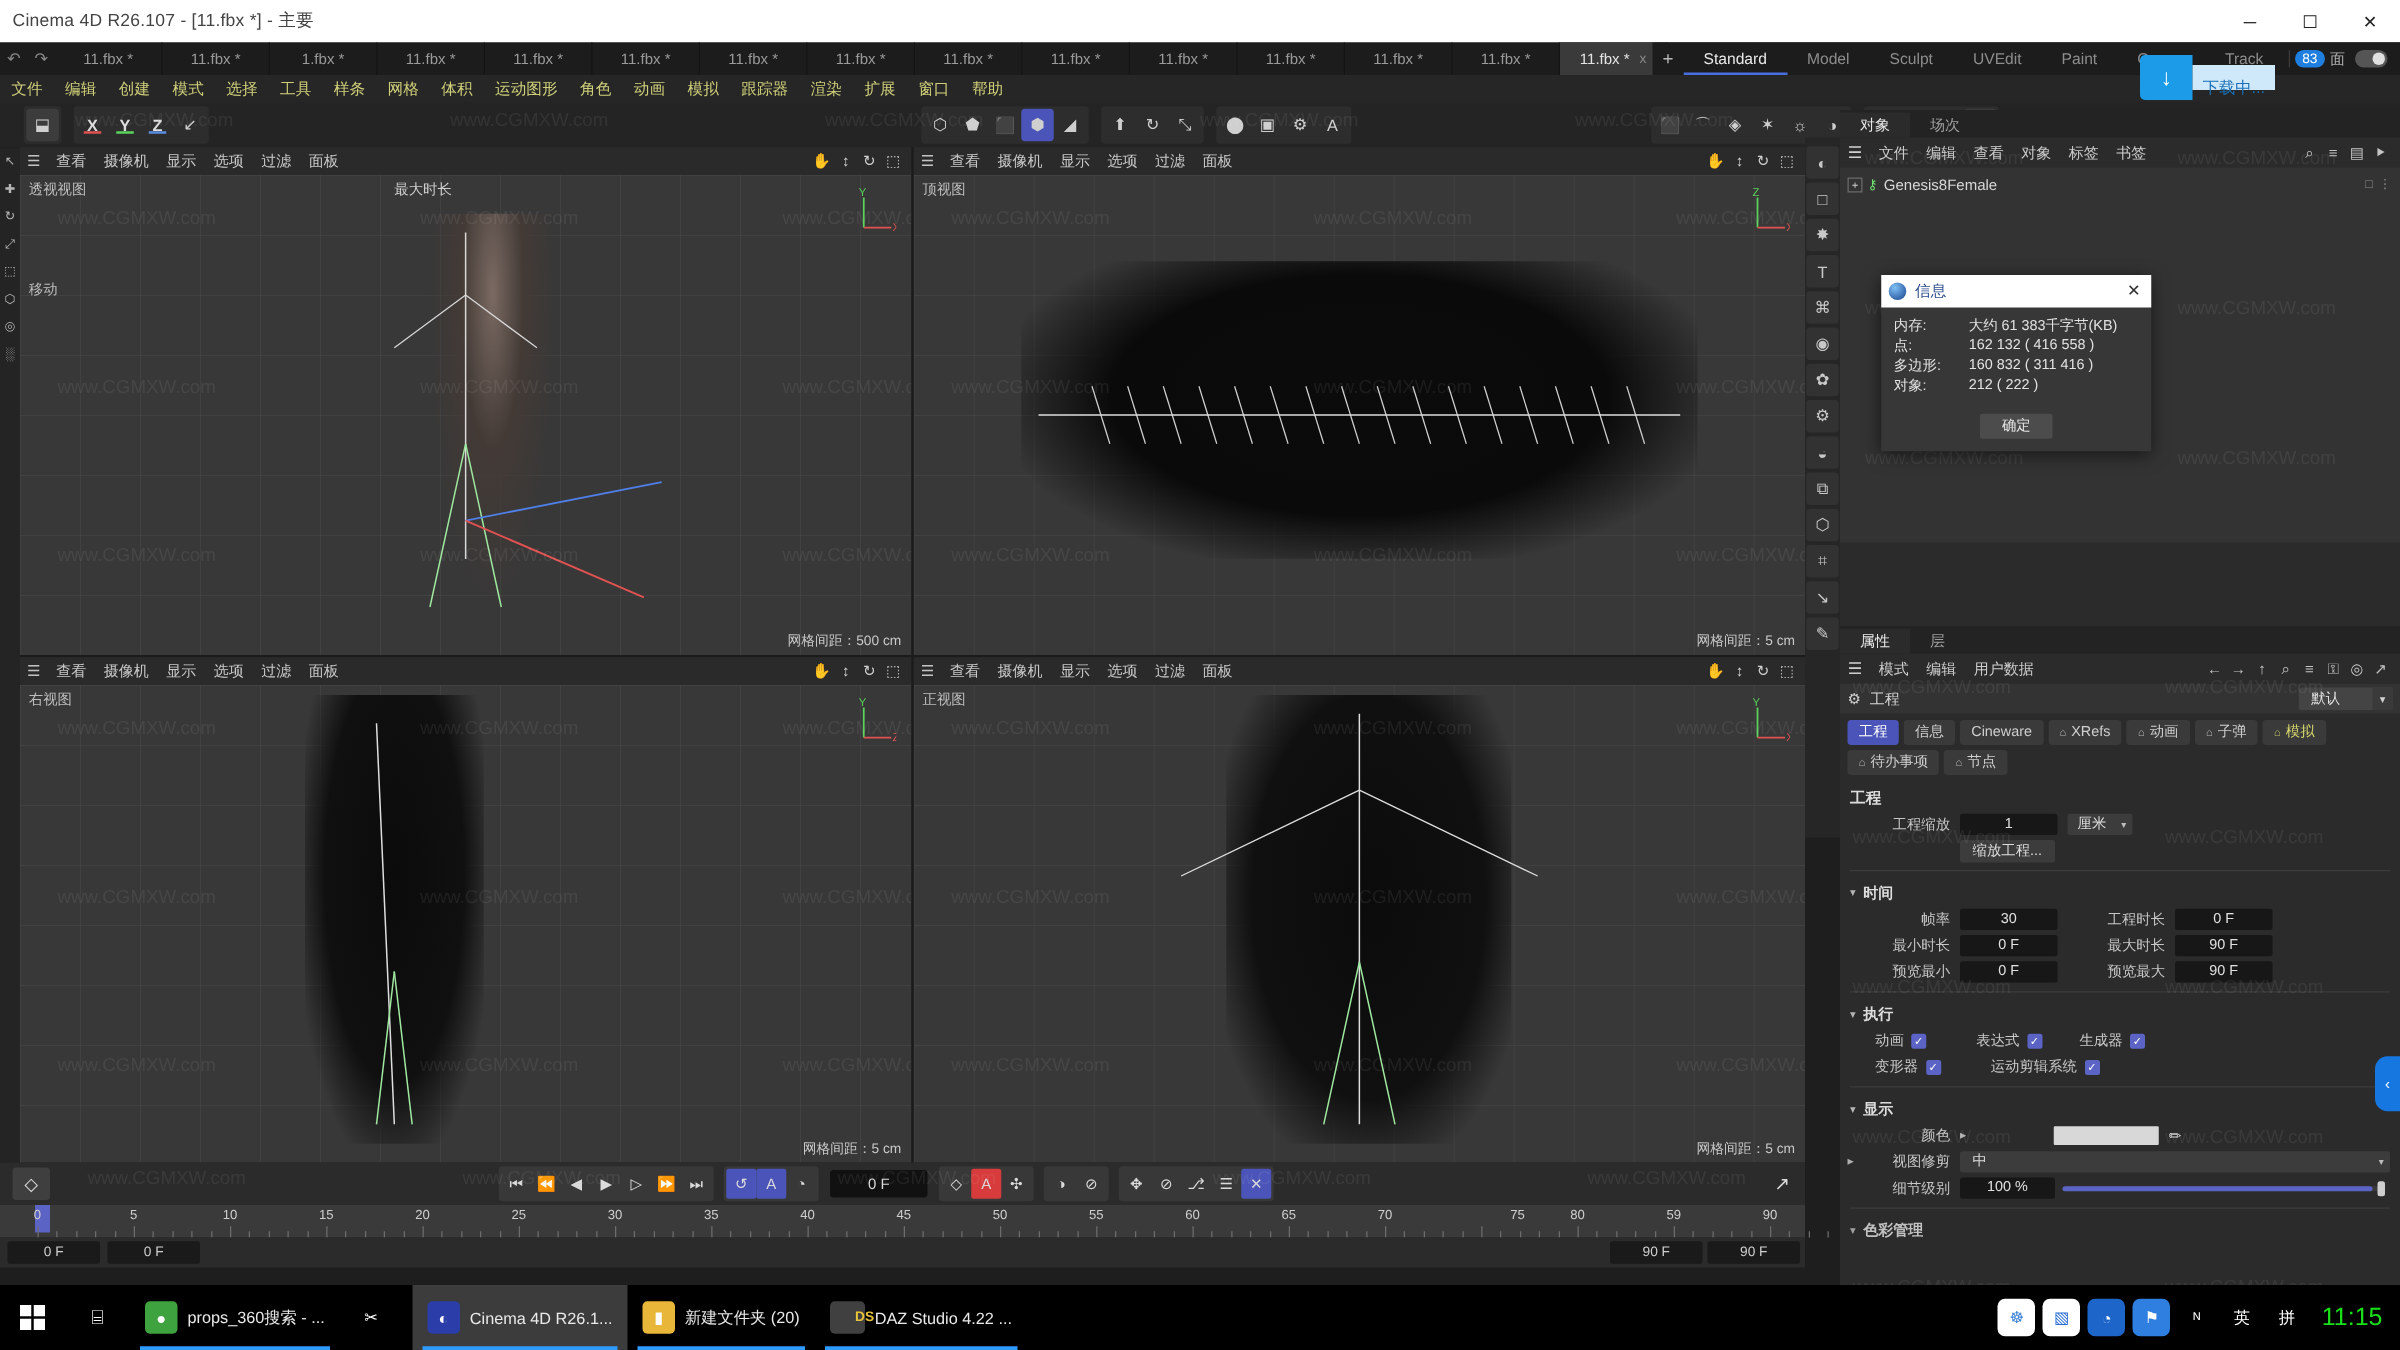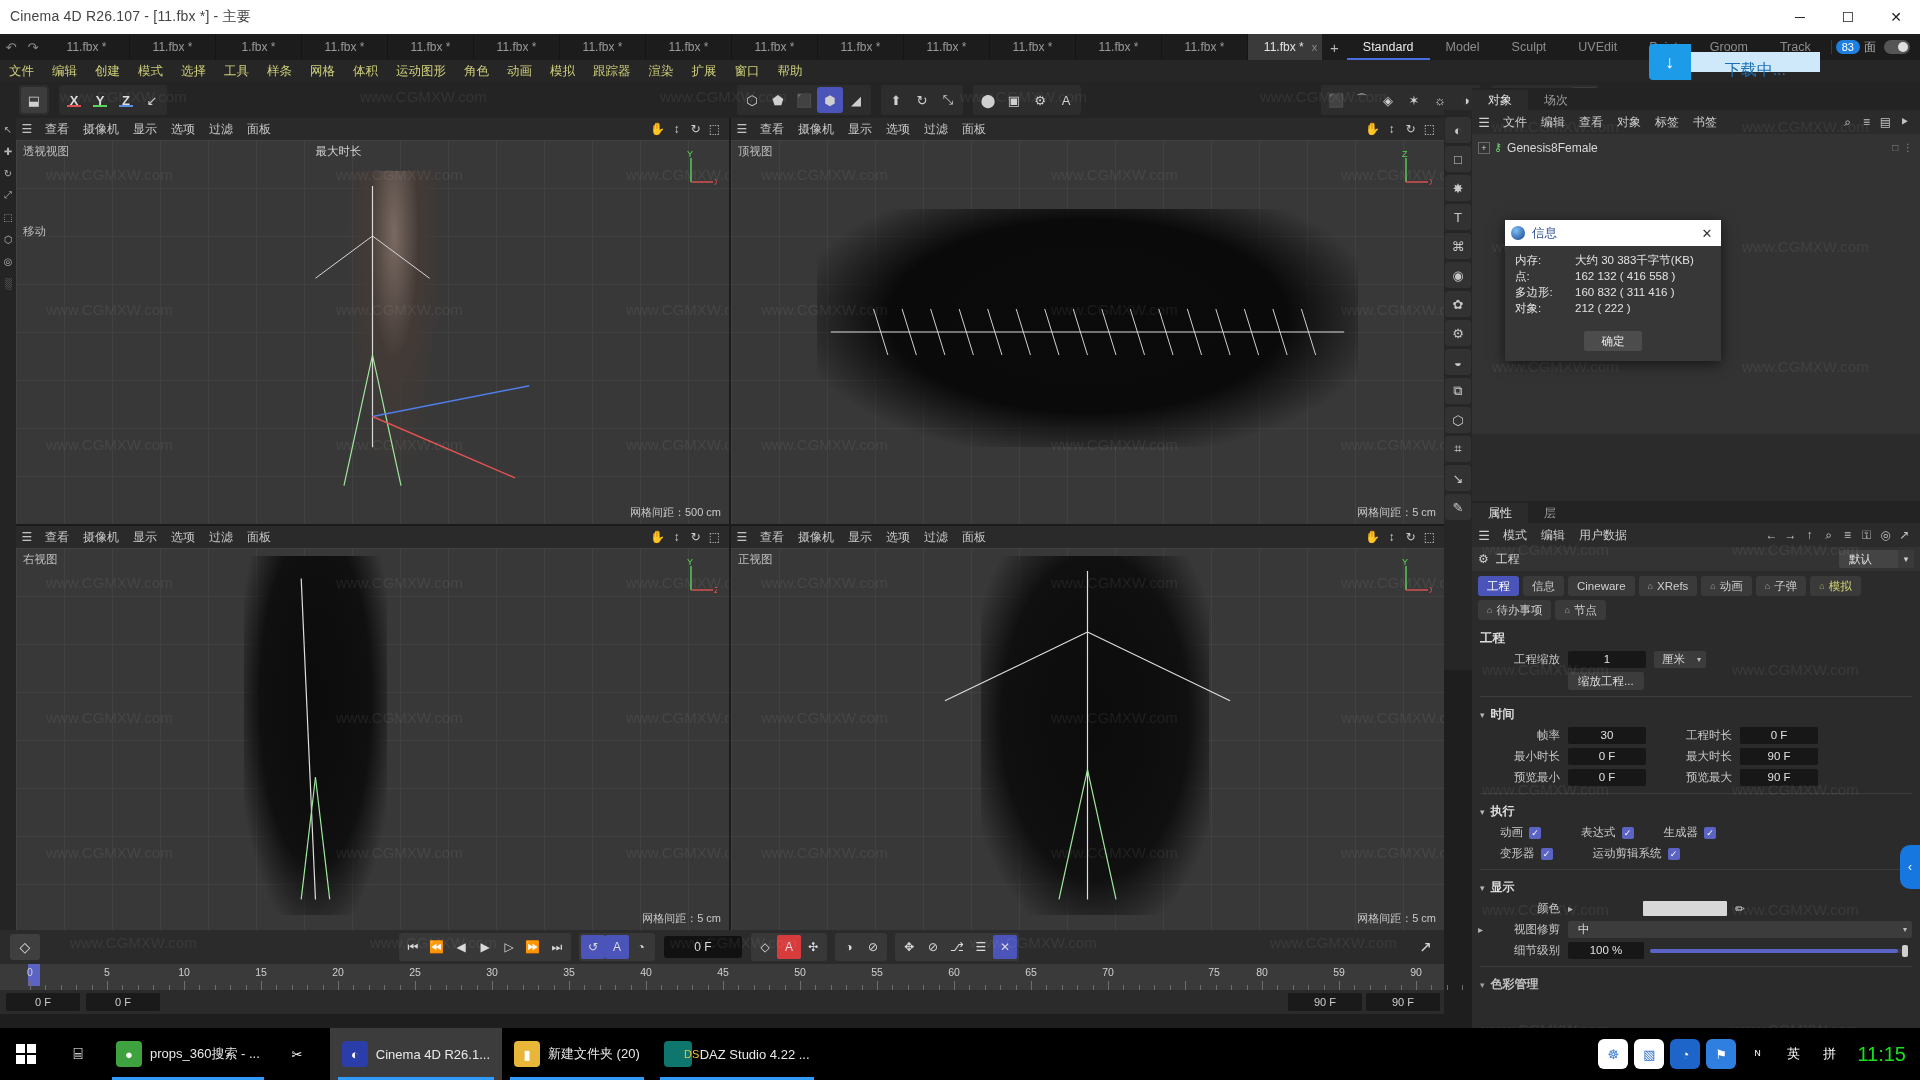--- a/index.html
+++ b/index.html
@@ -29,21 +29,21 @@
   #layouttabs .addl{padding:0 8px;color:#b8b8b8;font-size:15px;}
   #layouttabs .sep{width:1px;height:14px;background:#3a3a3a;margin:0 4px;}
   .badge{background:#1f7fe0;color:#fff;border-radius:9px;font-size:11px;padding:1px 6px;margin-right:4px;}
   #layouttabs .pz{font-size:12px;color:#b0b0b0;padding-right:8px;}
   .togglepill{width:26px;height:14px;border-radius:7px;background:#555;position:relative;margin-right:10px;}
   .togglepill:after{content:"";position:absolute;right:2px;top:2px;width:10px;height:10px;border-radius:50%;background:#e0e0e0;}
 
   
   #dlbubble{position:absolute;right:100px;top:44px;height:36px;display:flex;align-items:center;border-radius:4px;overflow:hidden;z-index:40;}
   #dlbubble .arrow{width:42px;height:36px;background:#1c9ce8;display:flex;align-items:center;justify-content:center;color:#fff;font-size:18px;}
-  #dlbubble .lbl{background:#cfe9fa;color:#1b6fb5;font-size:16px;padding:0 34px;height:20px;line-height:36px;}
+  #dlbubble .lbl{background:#cfe9fa;color:#1b6fb5;font-size:13px;padding:0 8px;height:20px;line-height:36px;}
 
   
   #menubar{position:absolute;left:0;top:60px;width:1920px;height:22px;background:#262626;display:flex;align-items:center;}
   .mi{padding:0 9px;font-size:12.5px;color:#cfcf7a;line-height:22px;}
 
   
   #toolbar{position:absolute;left:0;top:82px;width:1920px;height:36px;background:#242424;display:flex;align-items:center;}
   .tgrp{display:flex;align-items:center;background:#2d2d2d;border-radius:3px;margin:0 5px;padding:2px;}
   .tbtn{width:26px;height:26px;display:flex;align-items:center;justify-content:center;border-radius:3px;color:#cfcfcf;font-size:13px;}
   .tbtn.on{background:#4b54b8;}
@@ -987,21 +987,21 @@
 
 <div id="infodlg">
   <div class="ih">
     <span class="logo"></span>
     <span class="it">信息</span>
     <span class="ix">✕</span>
   </div>
   <div class="ib" id="inforows">
       <div class="irow">
         <span class="k">内存:</span>
-        <span class="v">大约 30 383千字节(KB)</span>
+        <span class="v">大约 61 383千字节(KB)</span>
       </div>
       <div class="irow">
         <span class="k">点:</span>
         <span class="v">162 132 ( 416 558 )</span>
       </div>
       <div class="irow">
         <span class="k">多边形:</span>
         <span class="v">160 832 ( 311 416 )</span>
       </div>
       <div class="irow">
@@ -1039,21 +1039,21 @@
         <div class="ico" style="background: rgb(43, 61, 168);">◐</div>
         <span>Cinema 4D R26.1...</span>
         <div class="ul"></div>
       </div>
       <div class="tbitem">
         <div class="ico" style="background: rgb(232, 183, 58);">▮</div>
         <span>新建文件夹 (20)</span>
         <div class="ul"></div>
       </div>
       <div class="tbitem">
-        <div class="ico" style="background: #0f766e; color: rgb(232, 195, 58); font-size: 11px; font-weight: normal; padding-left: 28px;">DS</div>
+        <div class="ico" style="background: #404040; color: rgb(232, 195, 58); font-size: 11px; font-weight: bold; padding-left: 28px;">DS</div>
         <span>DAZ Studio 4.22 ...</span>
         <div class="ul"></div>
       </div>
     </div>
   <div id="tray">
     <div id="trayicons" style="display:flex;align-items:center">
         <div class="ti" style="background: rgb(255, 255, 255); color: rgb(59, 130, 214); border-radius: 6px;">☸</div>
         <div class="ti" style="background: rgb(255, 255, 255); color: rgb(43, 111, 212); border-radius: 6px;">▧</div>
         <div class="ti" style="background: rgb(29, 101, 201); color: rgb(255, 255, 255); border-radius: 6px;">◔</div>
         <div class="ti" style="background: rgb(47, 127, 224); color: rgb(255, 255, 255); border-radius: 6px;">⚑</div>

